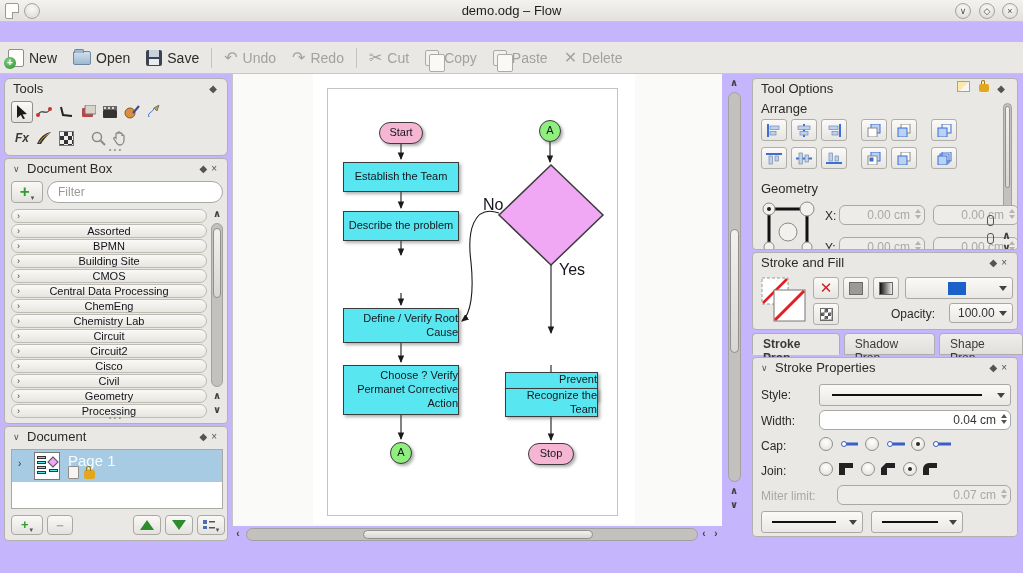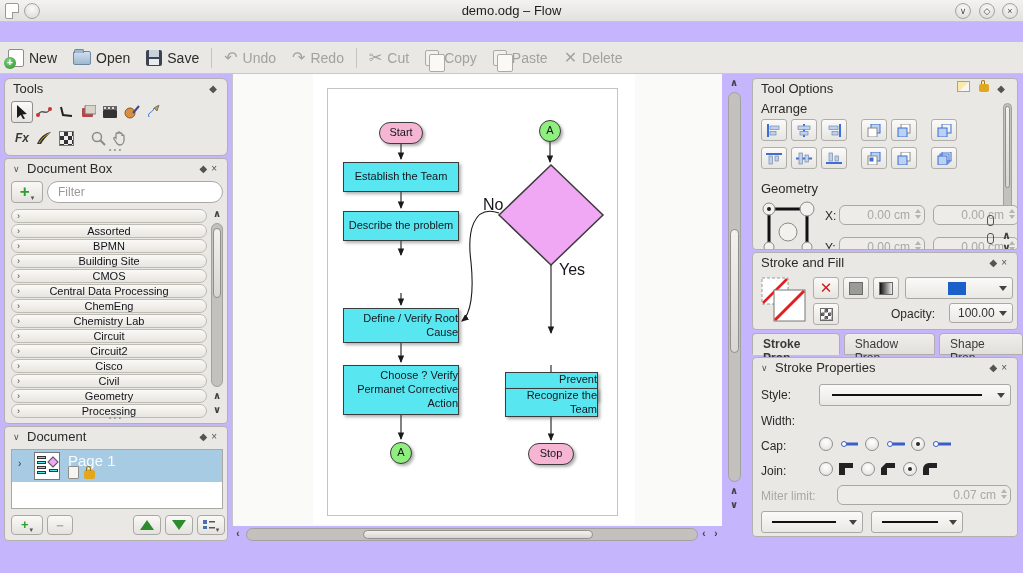--- a/index.html
+++ b/index.html
@@ -588,20 +588,27 @@
       <span class="collapse">∨</span>
       <span class="ptitle">Stroke Properties</span>
       <span class="hbtns"><span>◆</span><span>×</span></span>
     </div>
     <div class="proprow-label" style="left:8px; top:30px;">Style:</div>
     <div class="combo" style="left:66px; top:26px; width:192px;">
       <span class="lineSolid" style="width:150px; margin-left:12px;"></span>
       <span class="carrow"></span>
     </div>
     <div class="proprow-label" style="left:8px; top:56px;">Width:</div>
+    <div class="spin" style="left:66px; top:52px; width:192px;">
+      <span>0.04 cm</span>
+      <span class="updown">
+          <i class="t-up"></i>
+          <i class="t-dn"></i>
+        </span>
+    </div>
     <div class="proprow-label" style="left:8px; top:81px;">Cap:</div>
     <div style="position:absolute; left:66px; top:79px; display:flex; align-items:center; gap:6px;">
       <span class="radio"></span>
       <svg width="20" height="10">
           <line x1="6" y1="5" x2="19" y2="5" stroke="#3B5FC8" stroke-width="3"></line>
           <circle cx="5" cy="5" r="2.5" fill="#FFF" stroke="#3B5FC8"></circle>
         </svg>
       <span class="radio"></span>
       <svg width="20" height="10">
           <line x1="5" y1="5" x2="19" y2="5" stroke="#3B5FC8" stroke-width="3" stroke-linecap="round"></line>

